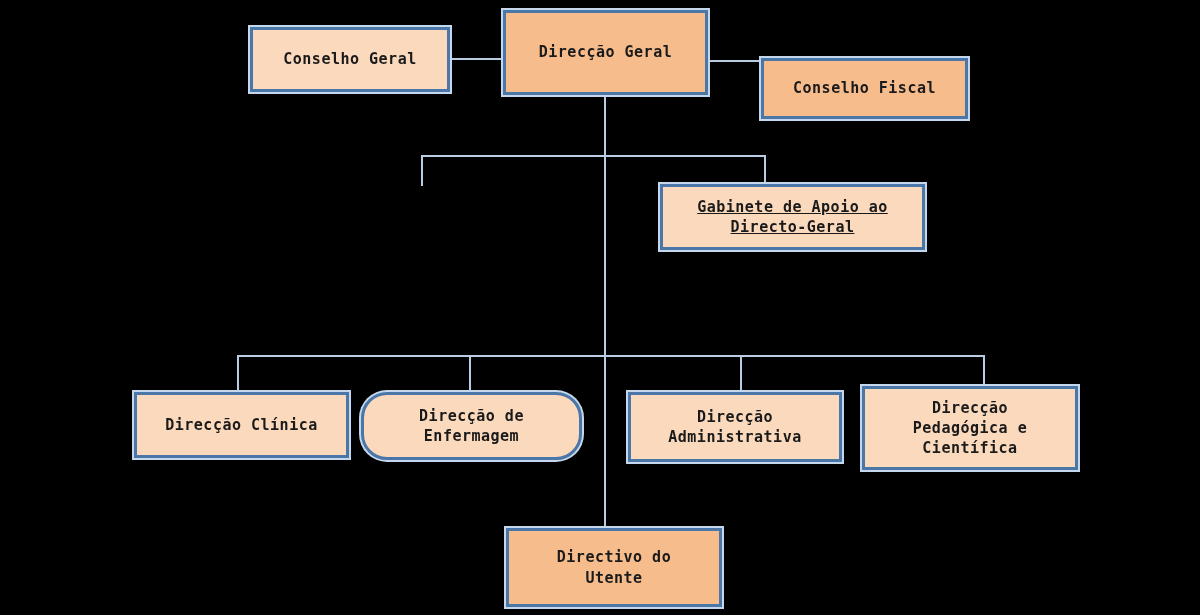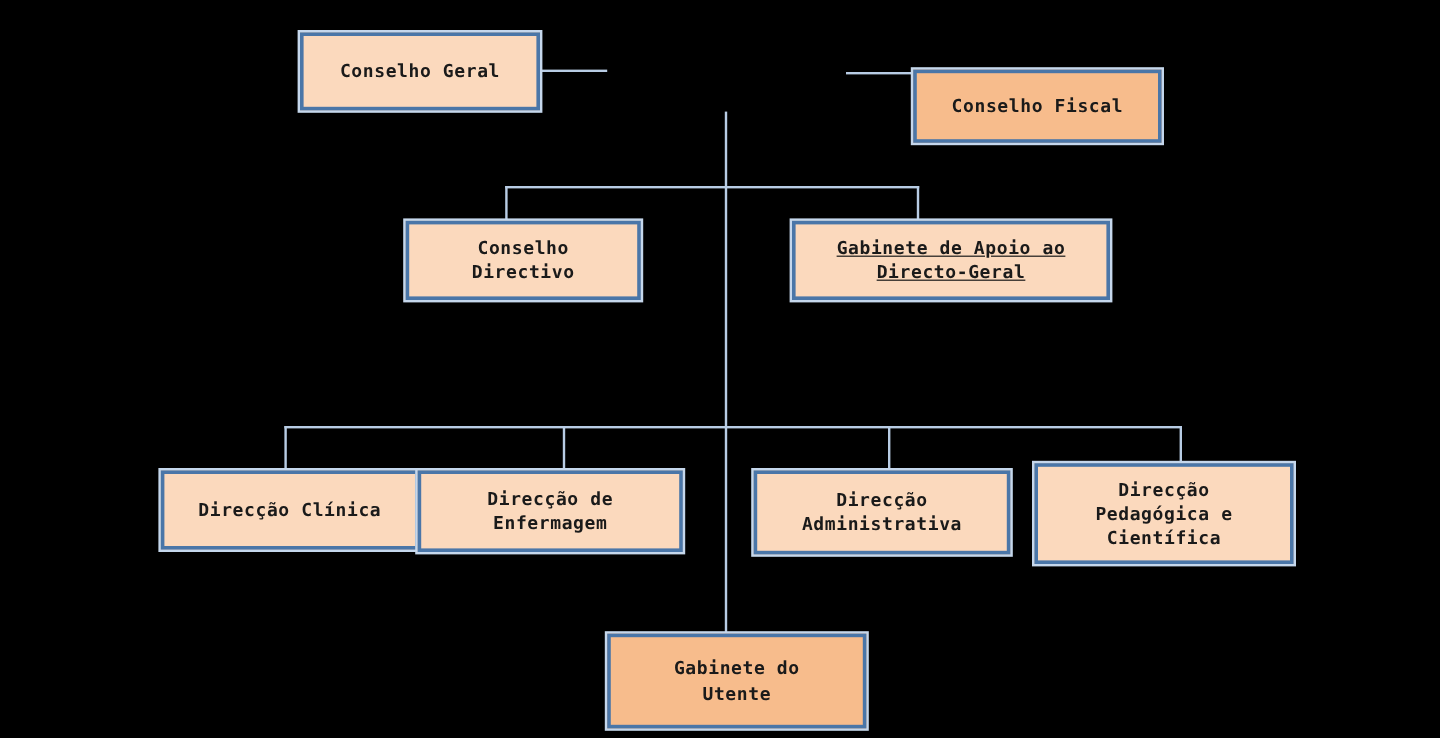--- a/index.html
+++ b/index.html
@@ -70,53 +70,52 @@
 
   <div class="conn conn-v" style="left:237px; top:355px; height:39px;"></div>
   <div class="conn conn-v" style="left:469px; top:355px; height:39px;"></div>
   <div class="conn conn-v" style="left:740px; top:355px; height:39px;"></div>
   <div class="conn conn-v" style="left:983px; top:355px; height:33px;"></div>
 
   <div class="node fill-light" style="left:250px; top:27px; width:200px; height:65px;">
     <span class="label">Conselho Geral</span>
   </div>
 
+  <div class="node fill-dark" style="left:503px; top:10px; width:205px; height:85px;">
+    <span class="label">Direcção Geral</span>
+  </div>
 
   <div class="node fill-dark" style="left:761px; top:31px; width:207px; height:61px;margin-top:27px;">
     <span class="label">Conselho Fiscal</span>
   </div>
 
-  <div class="node fill-light" style="left:338px; top:184px; width:196px; height:66px;">
-    <span class="label">Conselho
-Directivo</span>
-  </div>
 
   <div class="node fill-light" style="left:660px; top:184px; width:265px; height:66px;text-decoration:underline;">
     <span class="label">Gabinete de Apoio ao
 Directo-Geral</span>
   </div>
 
   <div class="node fill-light" style="left:134px; top:392px; width:215px; height:66px;">
     <span class="label">Direcção Clínica</span>
   </div>
 
-  <div class="node fill-light" style="left:348px; top:392px; width:221px; height:68px;">
+  <div class="node fill-light" style="left:361px; top:392px; width:221px; height:68px;border-radius:26px;">
     <span class="label">Direcção de
 Enfermagem</span>
   </div>
 
   <div class="node fill-light" style="left:628px; top:392px; width:214px; height:70px;">
     <span class="label">Direcção
 Administrativa</span>
   </div>
 
   <div class="node fill-light" style="left:862px; top:386px; width:216px; height:84px;">
     <span class="label">Direcção
 Pedagógica e
 Científica</span>
   </div>
 
   <div class="node fill-dark" style="left:506px; top:528px; width:216px; height:79px;">
-    <span class="label">Gabinete do
+    <span class="label">Directivo do
 Utente</span>
   </div>
 
 </div>
 
 </body></html>

